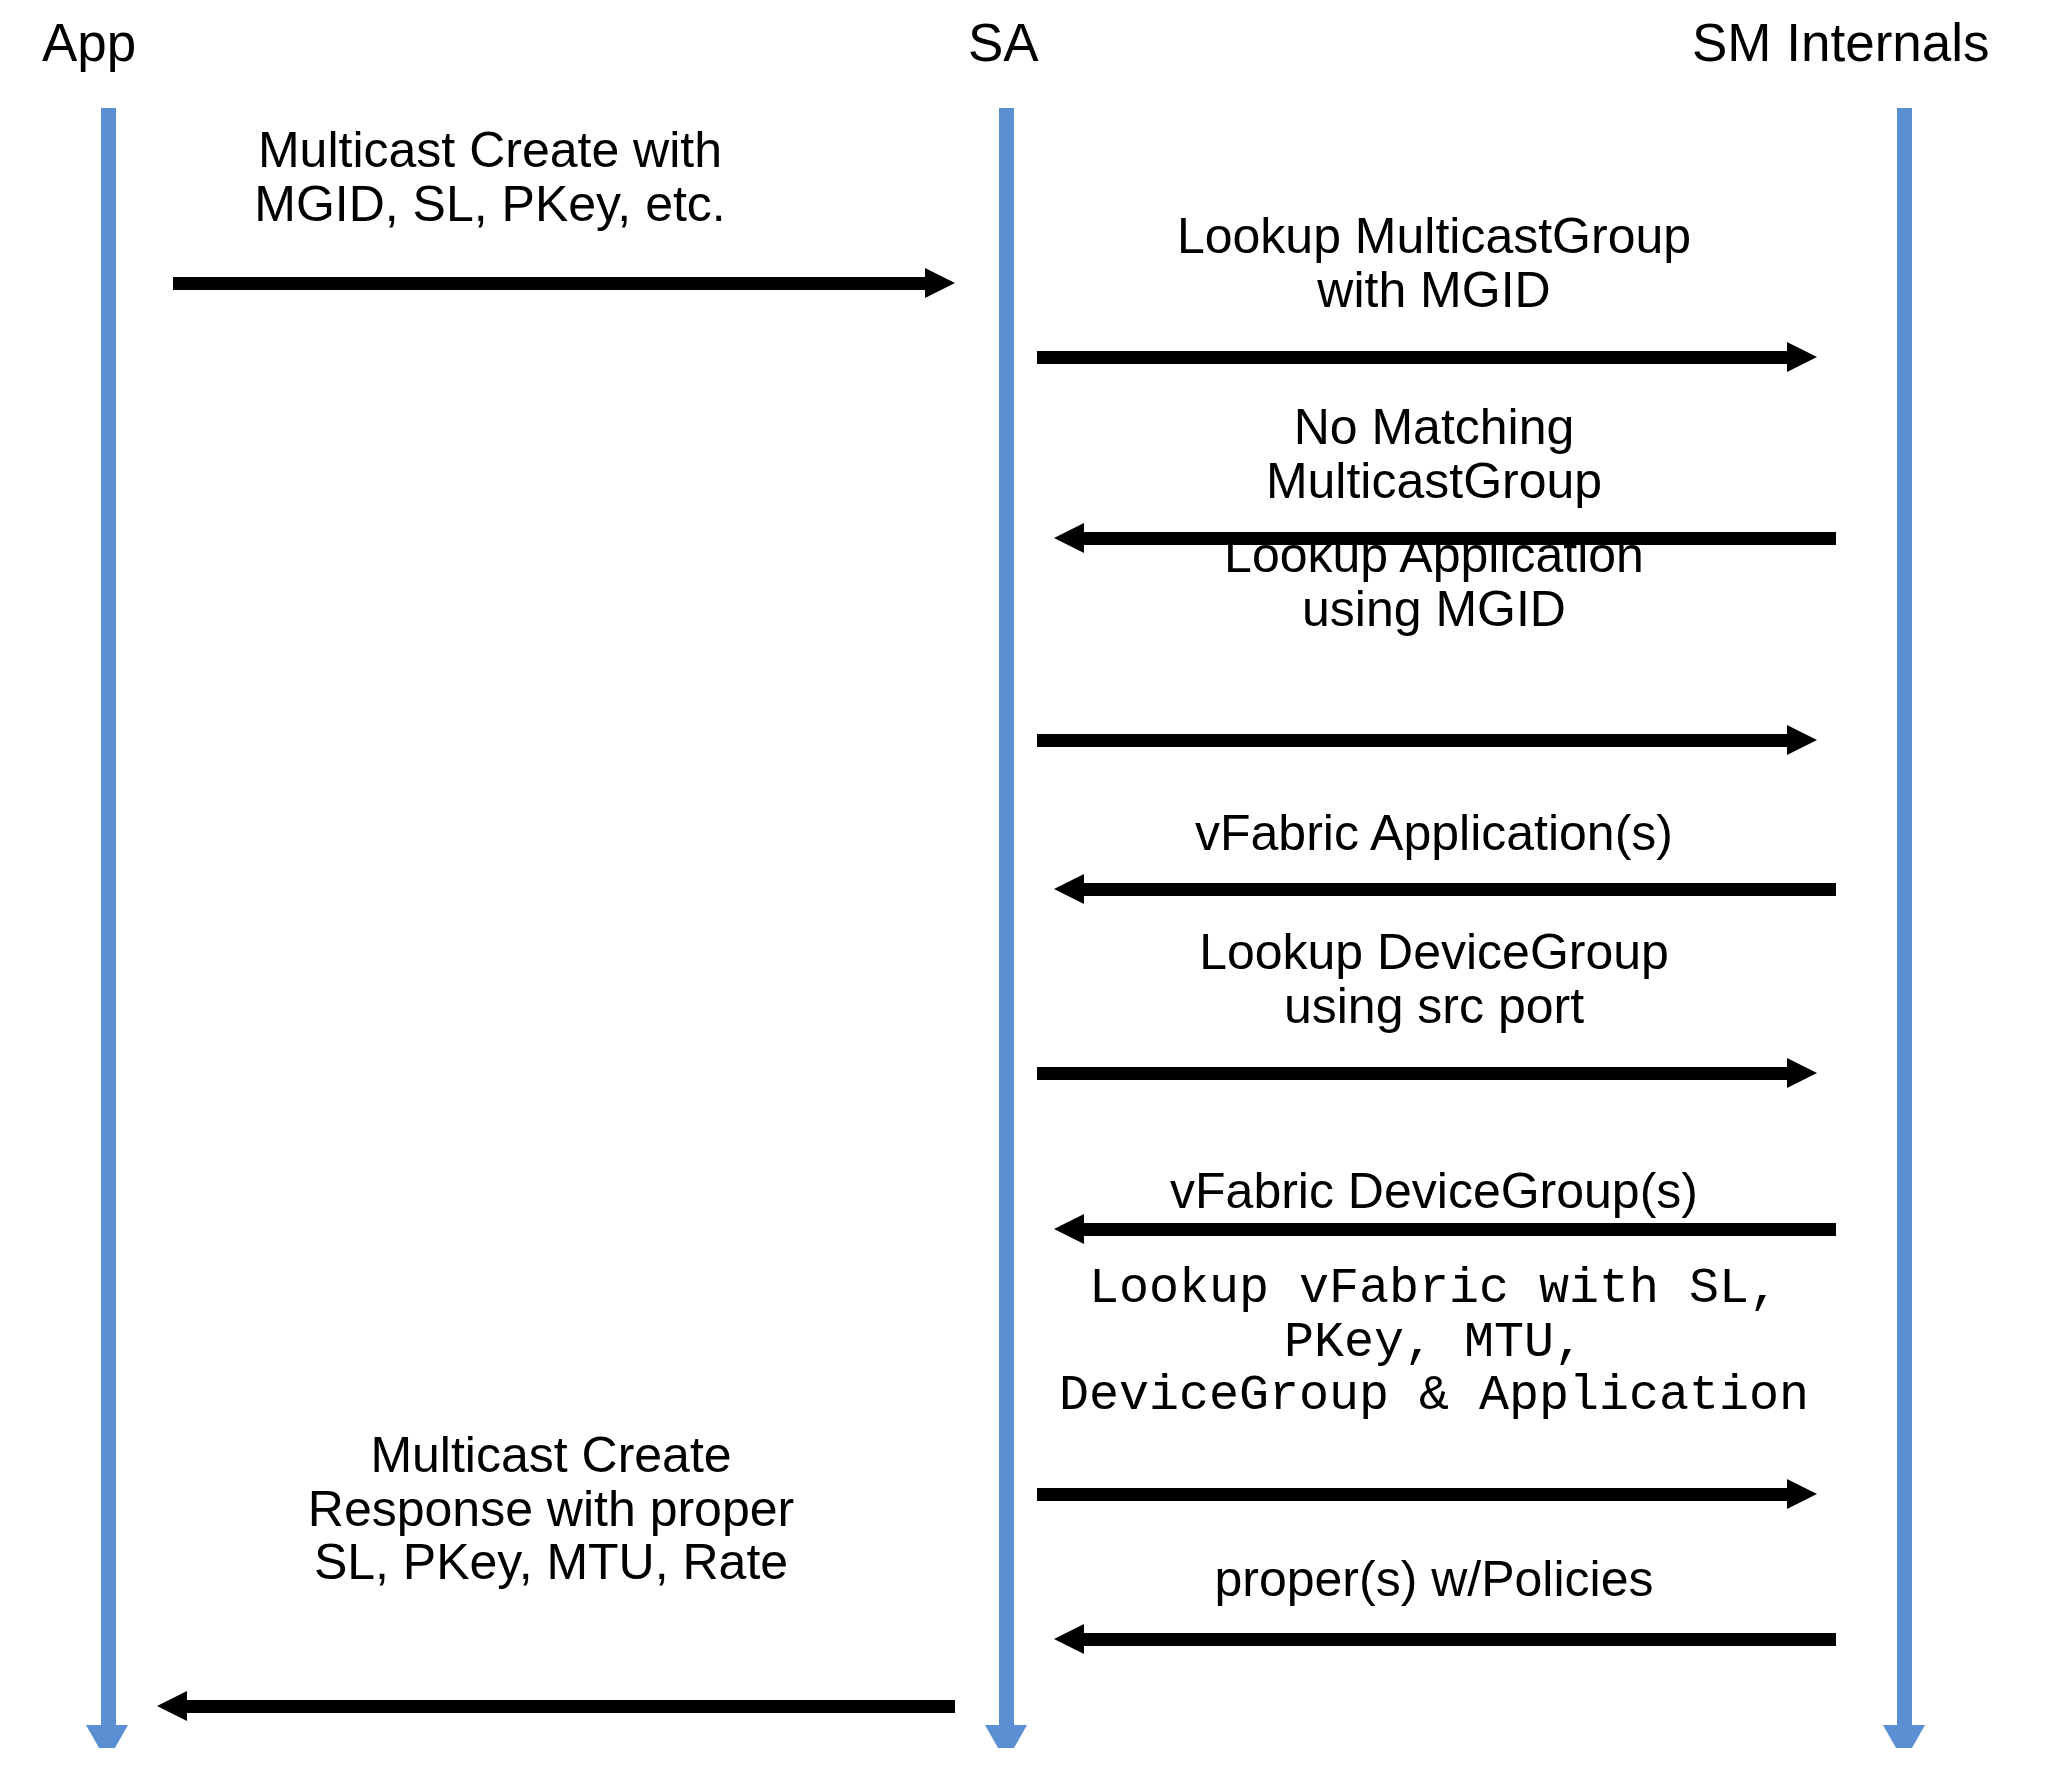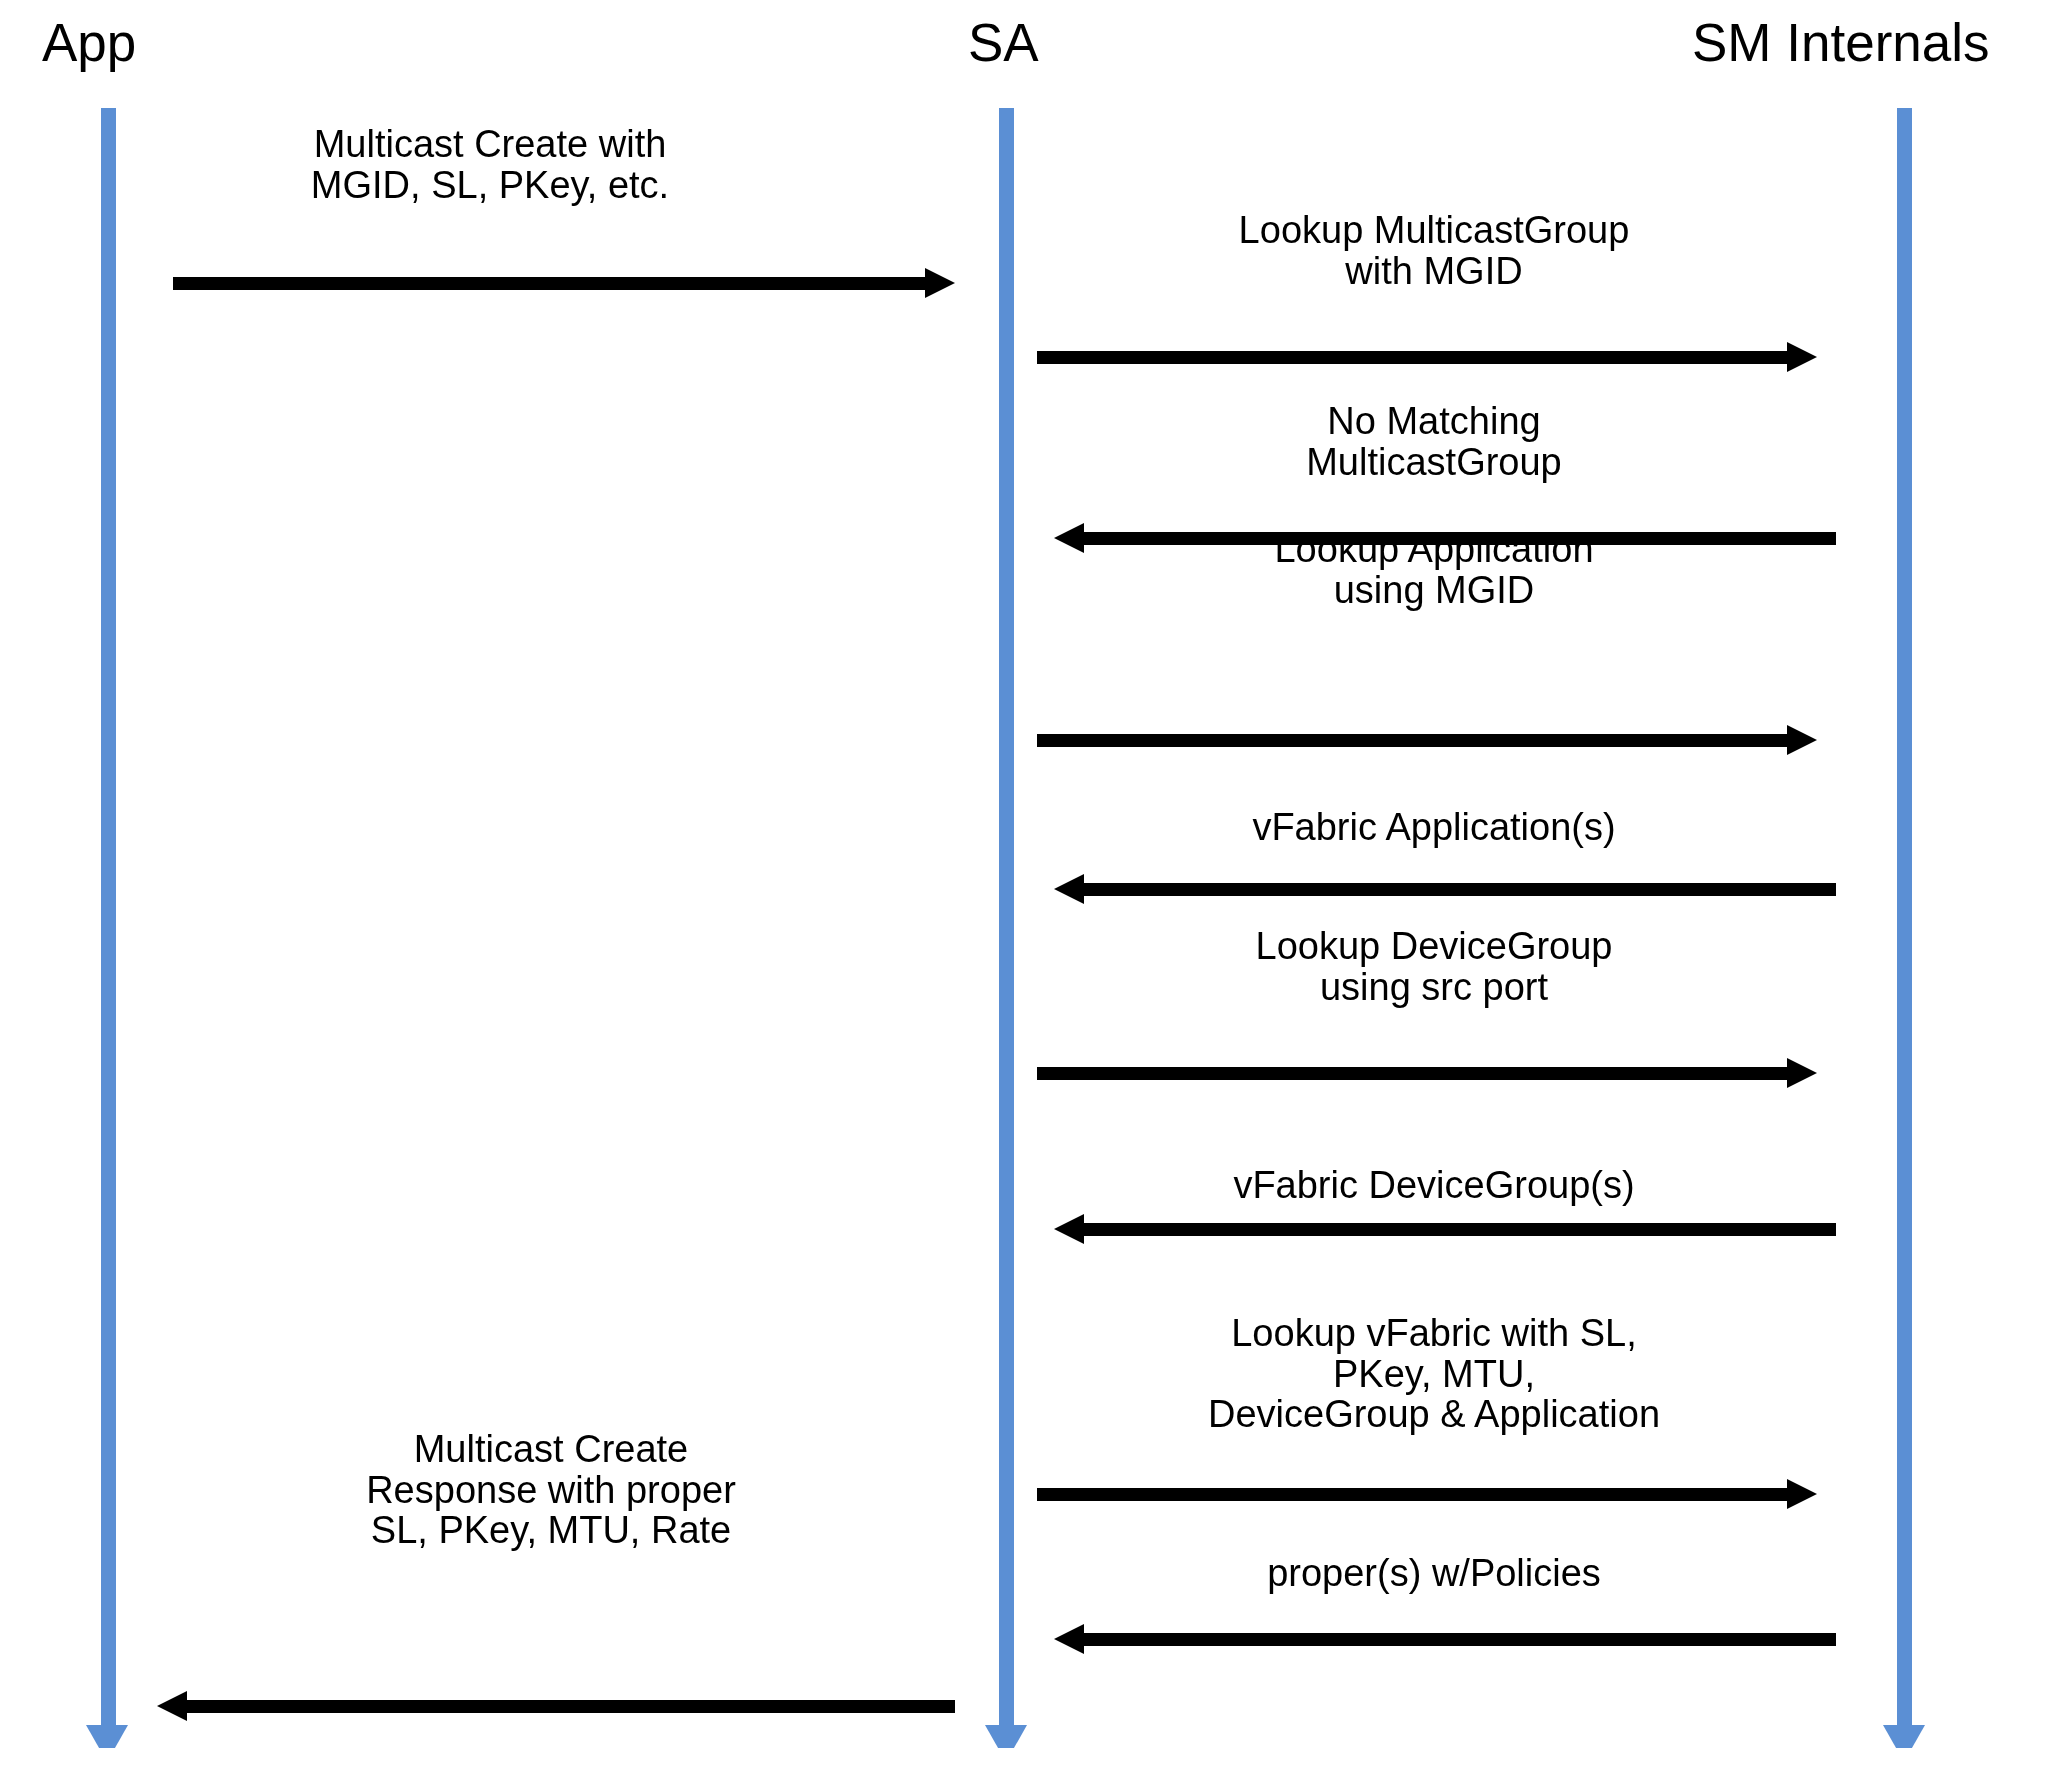--- a/index.html
+++ b/index.html
@@ -33,21 +33,21 @@
   .lifeline-head {
     position: absolute;
     width: 0;
     height: 0;
     border-left: 21px solid transparent;
     border-right: 21px solid transparent;
     border-top: 37px solid #5B8FD4;
   }
   .msg-label {
     position: absolute;
-    font-size: 38px;
+    font-size: 50px;
     color: #000000;
     line-height: 1.07;
     text-align: center;
     white-space: nowrap;
     font-family: "Liberation Sans", sans-serif;
   }
   .msg-label .line { display: block; }
   .arrow {
     position: absolute;
     height: 19.4px;
@@ -151,21 +151,21 @@
   </div>
 
   <div class="msg-label" style="left:1054px; top:1165px; width:760px;">
     <span class="line">vFabric DeviceGroup(s)</span>
   </div>
   <div class="arrow" style="left:1054px; top:1219px; width:782px;">
     <div class="headL" style="left:0;"></div>
     <div class="shaft" style="left:30px; width:752px;"></div>
   </div>
 
-  <div class="msg-label" style="left:1054px; top:1313px; width:760px;">
+  <div class="msg-label" style="left:1054px; top:1262px; width:760px;font-family:Liberation Mono, monospace;">
     <span class="line">Lookup vFabric with SL,</span>
     <span class="line">PKey, MTU,</span>
     <span class="line">DeviceGroup &amp; Application</span>
   </div>
   <div class="arrow" style="left:1037px; top:1484px; width:780px;">
     <div class="shaft" style="left:0; width:750px;"></div>
     <div class="headR" style="left:750px;"></div>
   </div>
 
   <div class="msg-label" style="left:1054px; top:1553px; width:760px;">

